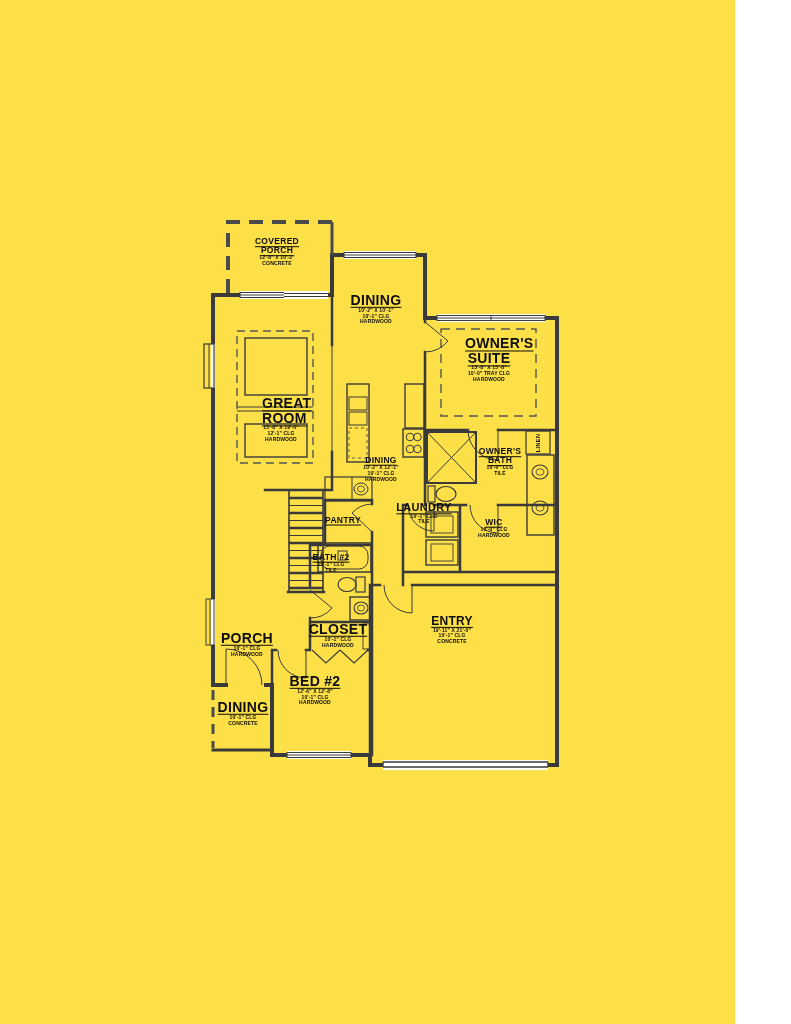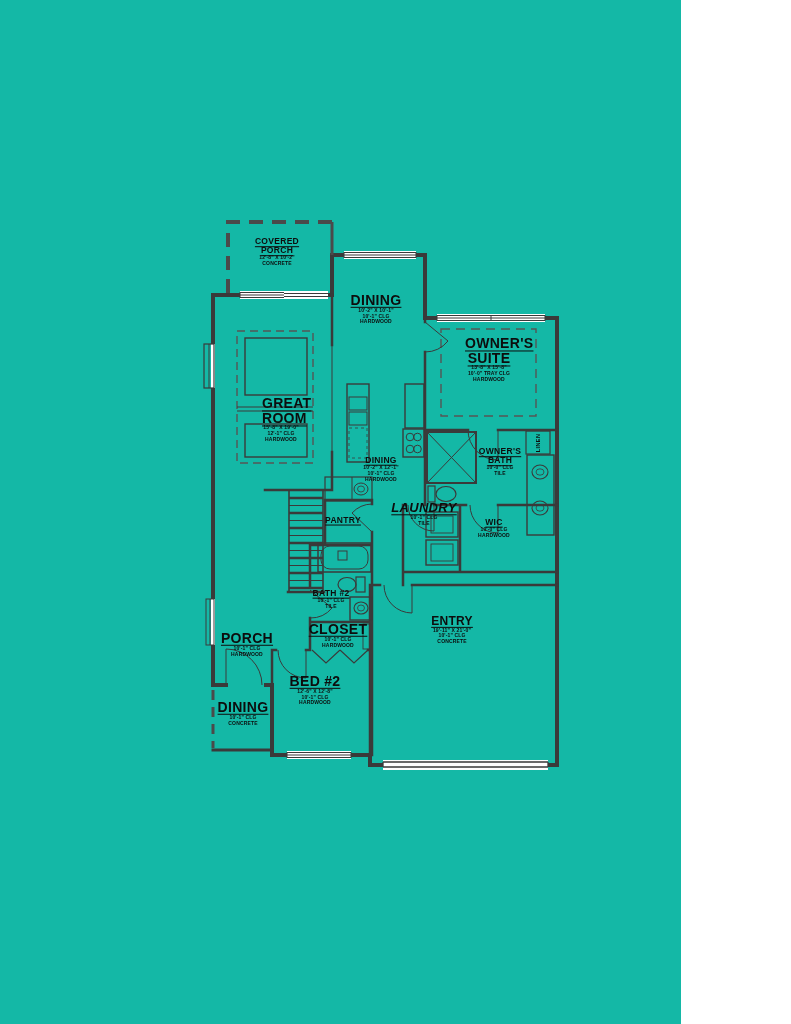--- a/index.html
+++ b/index.html
@@ -1,33 +1,33 @@
 <!DOCTYPE html>
 <html><head>
 <meta charset="utf-8">
 <style>
   html,body { margin:0; padding:0; background:#ffffff; }
   .plan {
-    position:relative; width:681px; height:1024px; background:#14b8a6;
+    position:relative; width:735px; height:1024px; background:#fde047;
     font-family:"Liberation Sans", sans-serif; overflow:hidden;
   }
   .plan svg { position:absolute; left:0; top:0; }
   .room-label {
     position:absolute; transform:translate(-50%,-50%);
     text-align:center; color:#0d0d0d; z-index:2; white-space:normal;
   }
   .rn {
     font-weight:700; font-size:14px; line-height:1.05; letter-spacing:0.3px;
     text-decoration:underline; text-decoration-thickness:1px; text-underline-offset:1.5px;
     margin:0 auto;
   }
   .rs { font-weight:700; font-size:5px; line-height:1.18; letter-spacing:0.15px; }
   .lg .rn { font-size:12px; }
   .md .rn { font-size:8.5px; }
-  .sm .rn { font-size:13px;font-style:italic; }
+  .sm .rn { font-size:11px; }
   .linen-label {
     position:absolute; transform:translate(-50%,-50%) rotate(-90deg);
     font-weight:700; font-size:5.5px; letter-spacing:0.4px; color:#0d0d0d; z-index:2;
   }
 </style>
 </head>
 <body>
 
 <div class="plan">
 
@@ -241,21 +241,21 @@
     <div class="rs">10'-1" CLG</div>
     <div class="rs">TILE</div>
   </div>
 
   <div class="room-label md" style="left:494px;top:528px">
     <div class="rn">WIC</div>
     <div class="rs">10'-0" CLG</div>
     <div class="rs">HARDWOOD</div>
   </div>
 
-  <div class="room-label md" style="left:331px;top:599px">
+  <div class="room-label md" style="left:331px;top:563px">
     <div class="rn">BATH #2</div>
     <div class="rs">10'-1" CLG</div>
     <div class="rs">TILE</div>
   </div>
 
   <div class="room-label" style="left:247px;top:644px">
     <div class="rn">PORCH</div>
     <div class="rs">10'-1" CLG</div>
     <div class="rs">HARDWOOD</div>
   </div>

